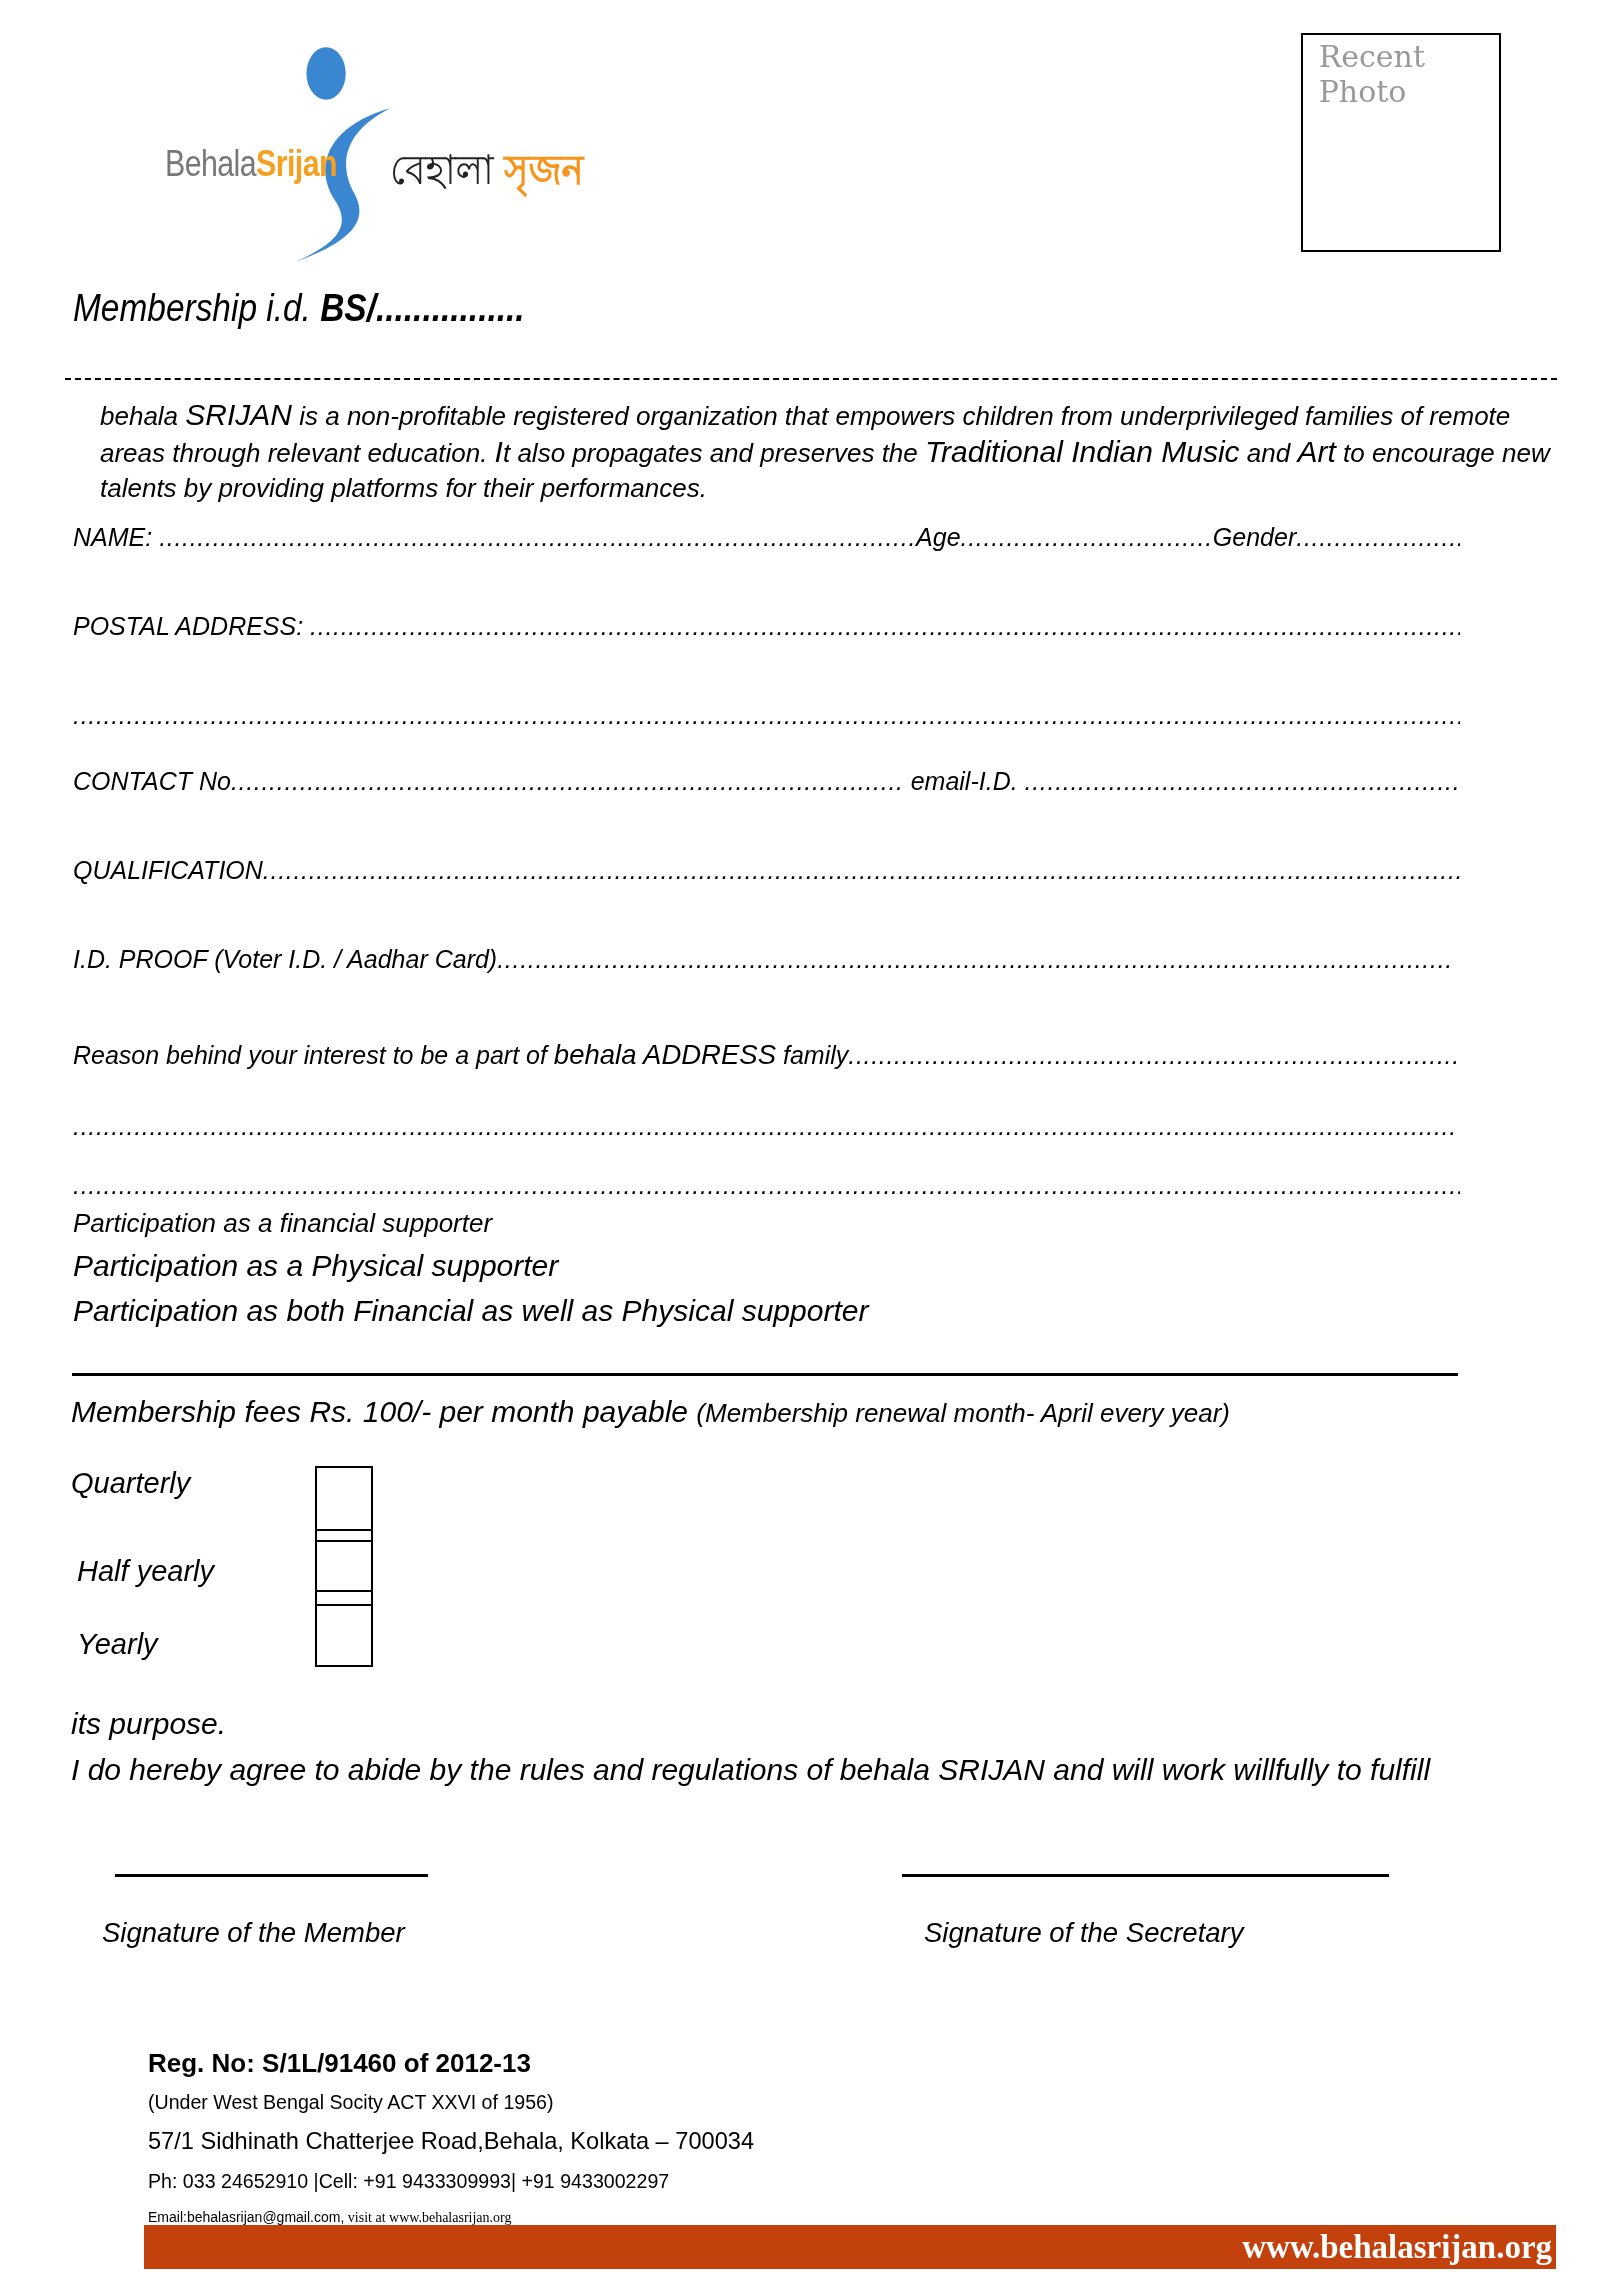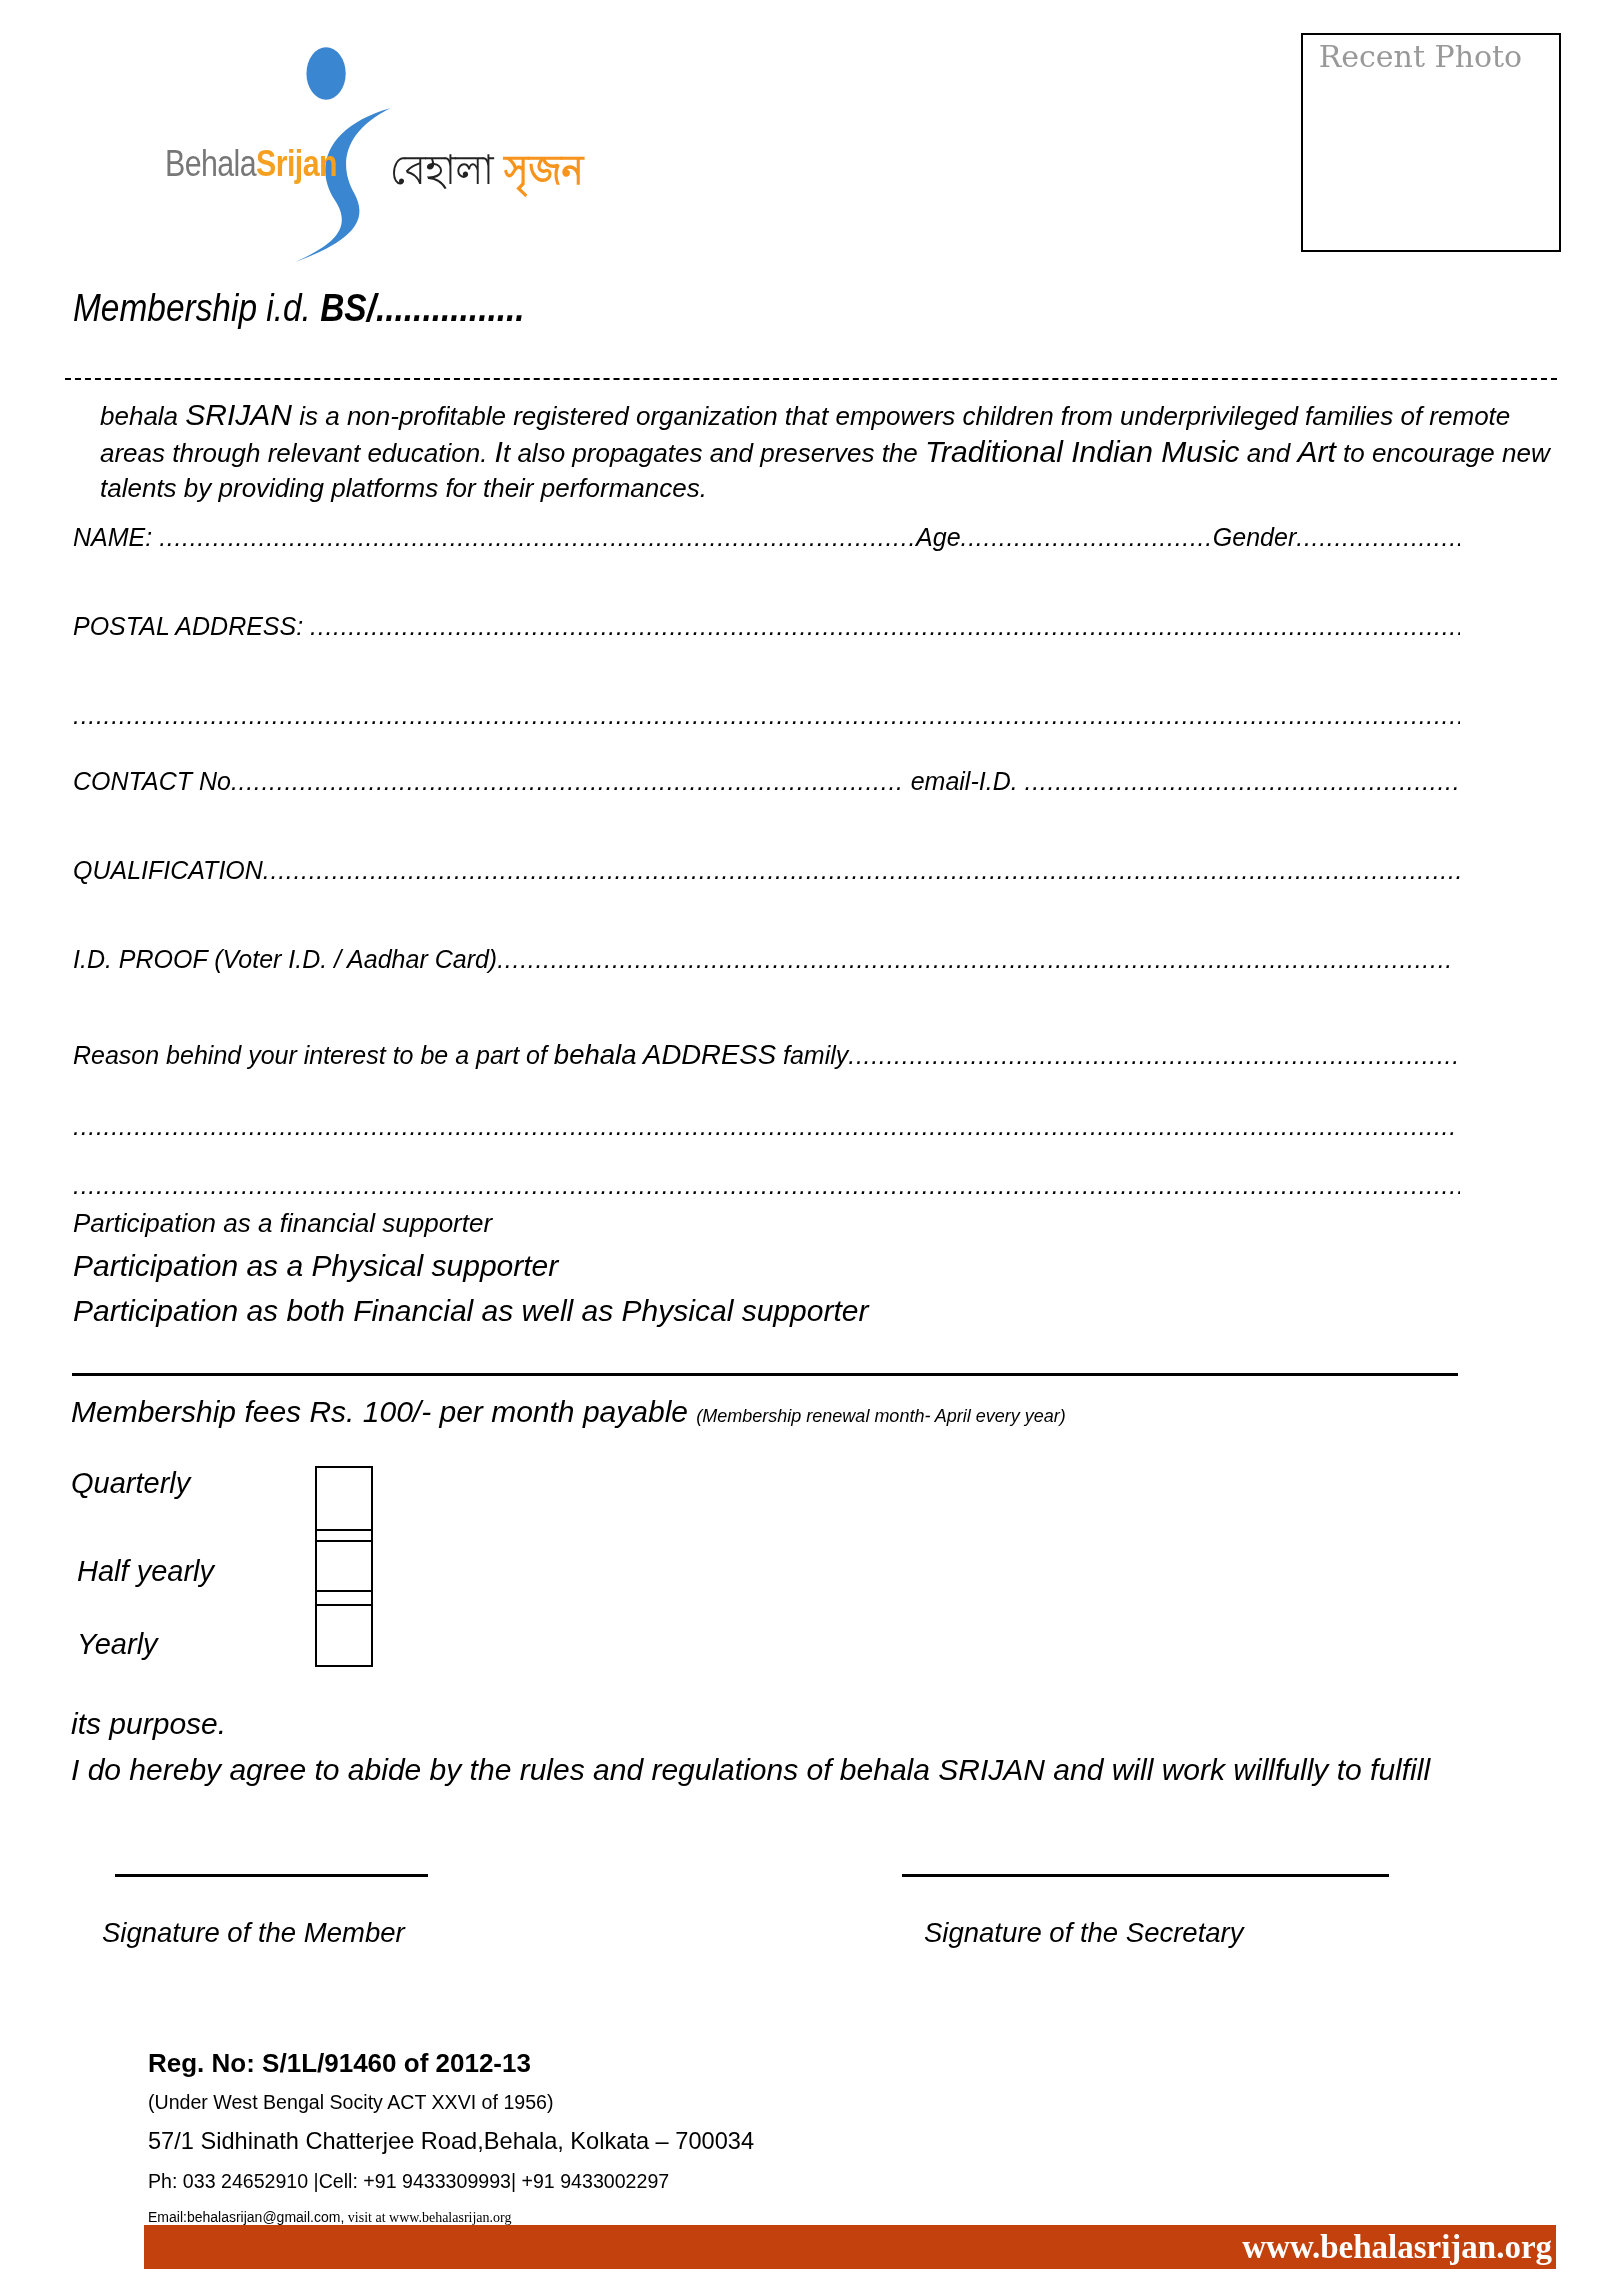--- a/index.html
+++ b/index.html
@@ -14,40 +14,40 @@
   #logo { left: 164px; top: 46px; width: 510px; height: 216px; }
   #logo .eng { position: absolute; left: 1.3px; top: 97px; font-size: 37px; letter-spacing: -0.7px; transform: scaleX(0.82); transform-origin: left top; }
   #logo .eng .b { color: #777777; }
   #logo .eng .s { color: #f5a020; font-weight: bold; }
   #logo .beng { position: absolute; left: 226px; top: 92px; font-size: 41px; transform: scaleX(0.9); transform-origin: left top; }
   #logo .beng .b { color: #222; }
   #logo .beng .s { color: #f7941d; font-weight: bold; }
   #logo svg { position: absolute; left: 128px; top: 0; }
 
   
-  #photo-box { left: 1301px; top: 33px; width: 260px; height: 219px; border: 2px solid #000; box-sizing: border-box; padding-left: 24px; }
+  #photo-box { left: 1301px; top: 33px; width: 200px; height: 219px; border: 2px solid #000; box-sizing: border-box; padding-left: 24px; }
   #photo-box .lbl { position: absolute; left: 15.7px; top: 3.9px; font-family: "DejaVu Serif", serif; font-size: 30px; color: #999; }
 
   #member-id { left: 73px; top: 287px; font-size: 38px; font-style: italic; font-weight: 300; transform: scaleX(0.88); transform-origin: left top; white-space: nowrap; }
   #member-id b { font-weight: bold; font-style: italic; }
 
   #dash-sep { left: 65px; top: 378px; width: 1492px; height: 0; border-top: 2px dashed #000; }
 
   .para { left: 73px; top: 397px; width: 1472px; font-size: 26px; line-height: 35px; font-style: italic; }
   .para .big { font-size: 30px; }
 
   .field { left: 73px; font-size: 25px; font-style: italic; white-space: nowrap; overflow: hidden; }
   .dots { letter-spacing: 0.7px; }
 
   .opt { left: 73px; font-style: italic; white-space: nowrap; }
 
   #rule-line { left: 72px; top: 1373px; width: 1386px; height: 3.3px; background: #000; }
 
   .fee { left: 71px; top: 1395px; font-size: 30px; font-style: italic; white-space: nowrap; }
-  .fee .small { font-size: 18px; }
+  .fee .small { font-size: 26px; }
 
   .pay-lbl { font-size: 29px; font-style: italic; }
   .chk { left: 315px; width: 58px; border: 2px solid #000; box-sizing: border-box; background: #fff; }
 
   .decl { left: 71px; top: 1701px; width: 1407px; font-size: 30px; line-height: 46px; font-style: italic; }
 
   .sigline { height: 2.6px; background: #000; top: 1874px; }
   .siglbl { top: 1917px; font-size: 27.5px; font-style: italic; white-space: nowrap; }
 
   .foot { left: 148px; white-space: nowrap; }

